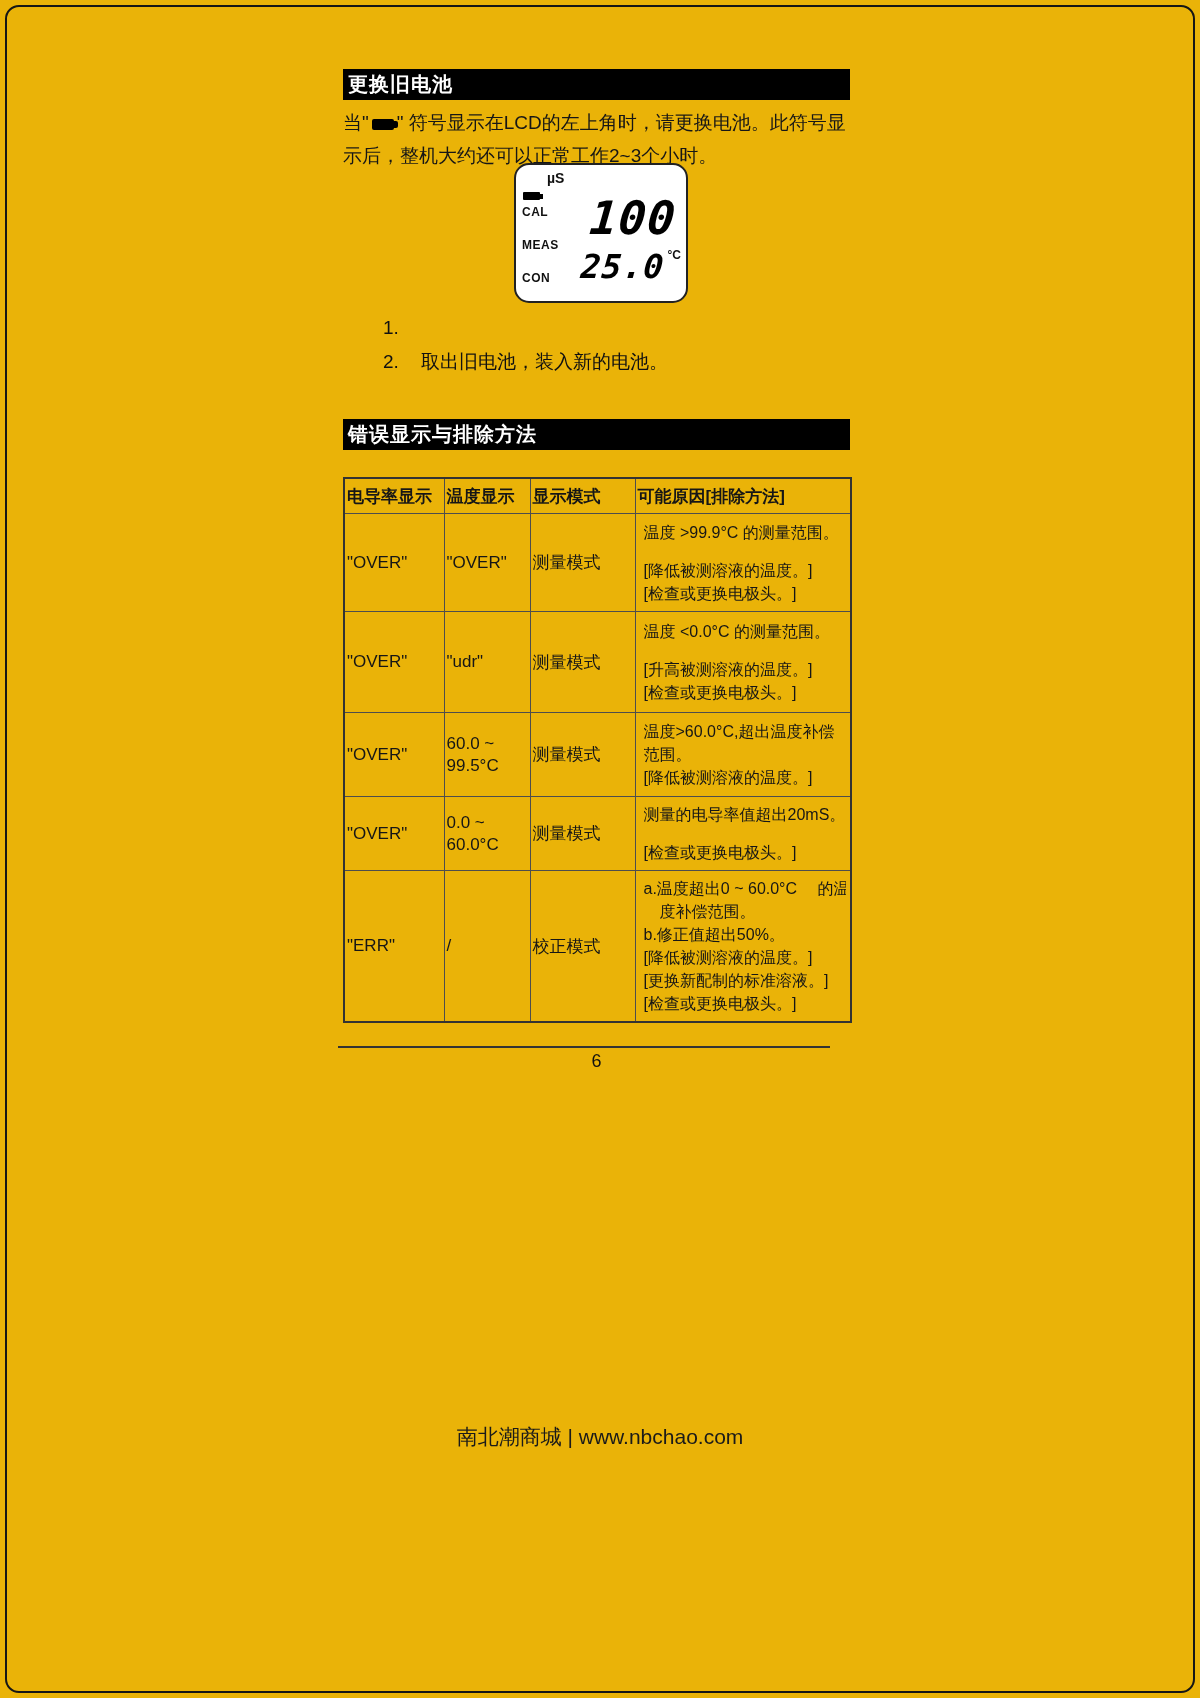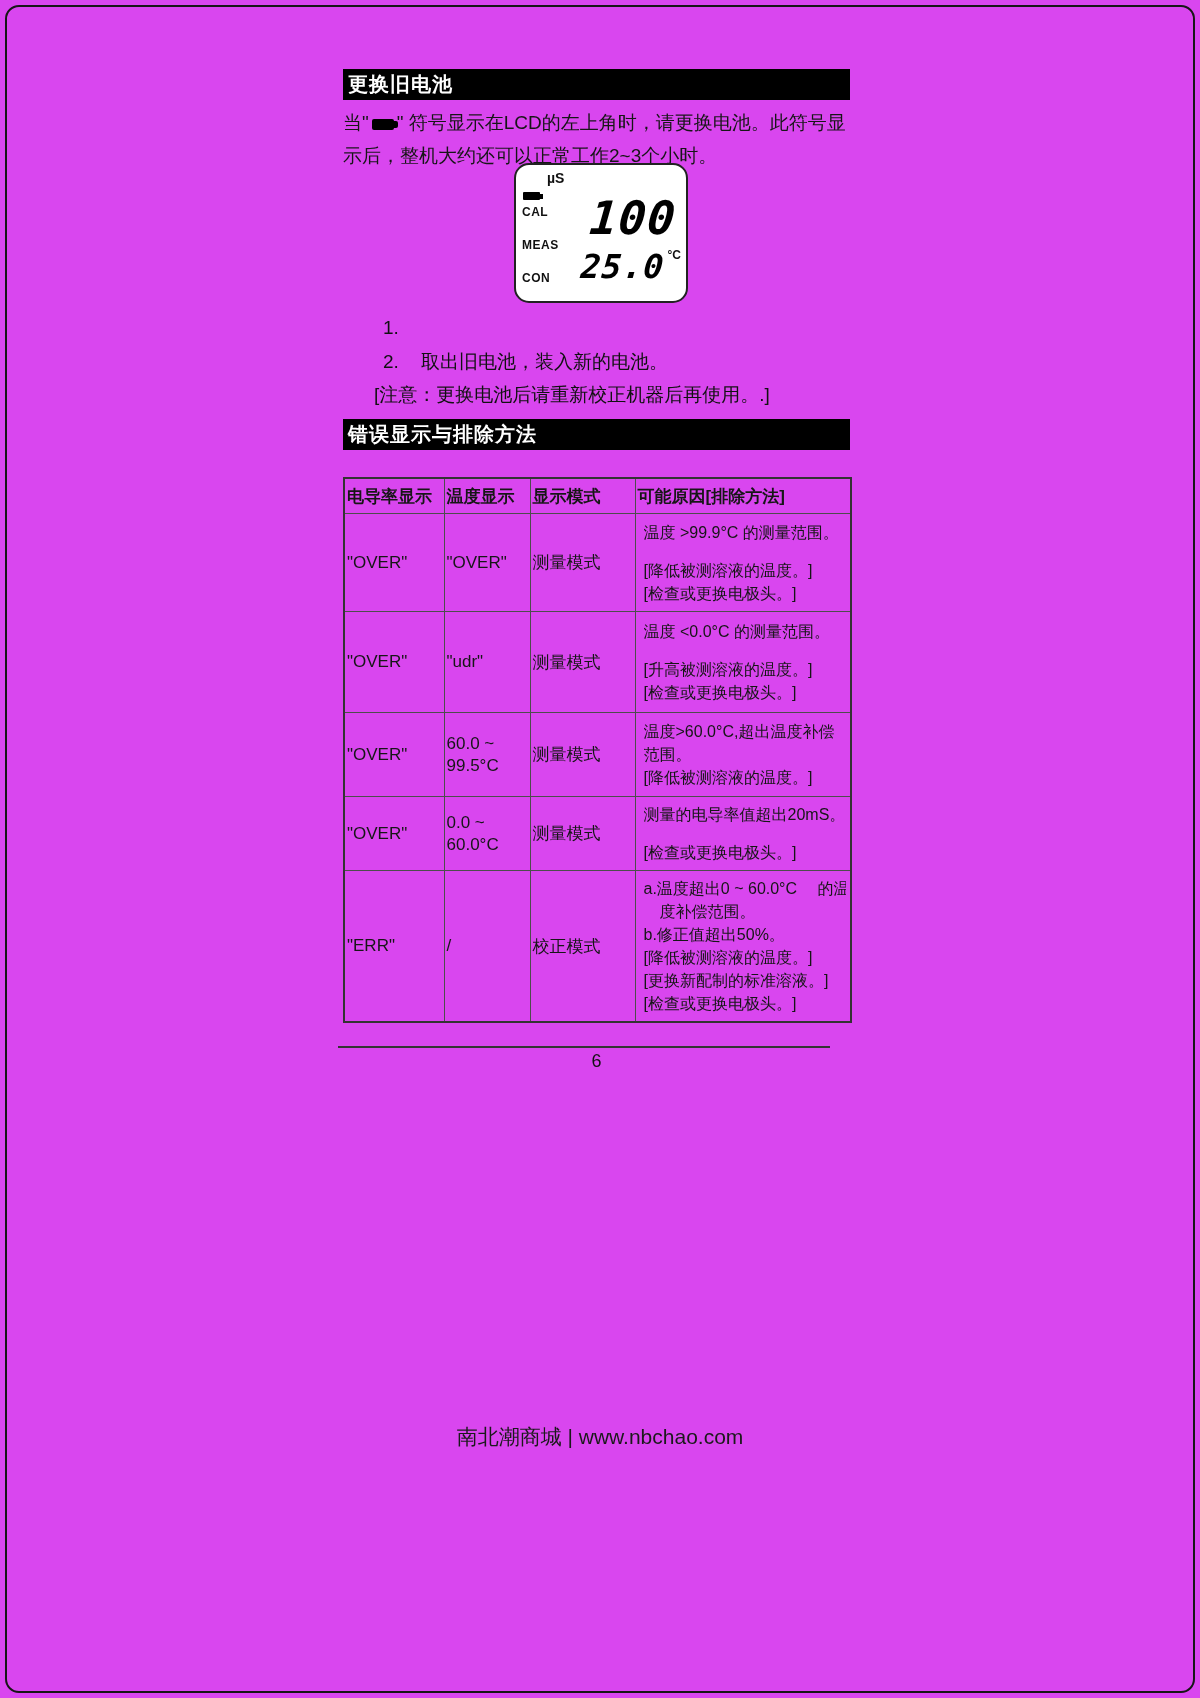--- a/index.html
+++ b/index.html
@@ -1,17 +1,17 @@
 <!DOCTYPE html>
 <html><head>
 <meta charset="utf-8">
 <style>
   html,body{margin:0;padding:0;background:#e8e8e8;}
   .page{
-    position:relative;width:1200px;height:1698px;background:#d946ef;
+    position:relative;width:1200px;height:1698px;background:#eab308;
     font-family:"Liberation Sans","DejaVu Sans",sans-serif;color:#111;
     overflow:hidden;margin:0 auto;
   }
   .frame{position:absolute;inset:5px;border:2px solid #161616;border-radius:14px;pointer-events:none;}
   
   .bar{
     position:absolute;left:343px;width:507px;height:31px;background:#000;
     color:#fff;font-weight:bold;font-size:20px;line-height:31px;padding-left:5px;
     box-sizing:border-box;letter-spacing:1px;
   }
@@ -100,21 +100,20 @@
   <div class="steps">
     <div class="step">
       <span class="num">1.</span>
     </div>
     <div class="step">
       <span class="num">2.</span>
       <span class="txt">取出旧电池，装入新的电池。</span>
     </div>
   </div>
 
-  <div class="note">[注意：更换电池后请重新校正机器后再使用。.]</div>
 
   <div class="bar bar2">
     <span>错误显示与排除方法</span>
   </div>
 
   <table class="errtab">
     <colgroup>
       <col style="width:100px">
         <col style="width:86px">
         <col style="width:105px">

